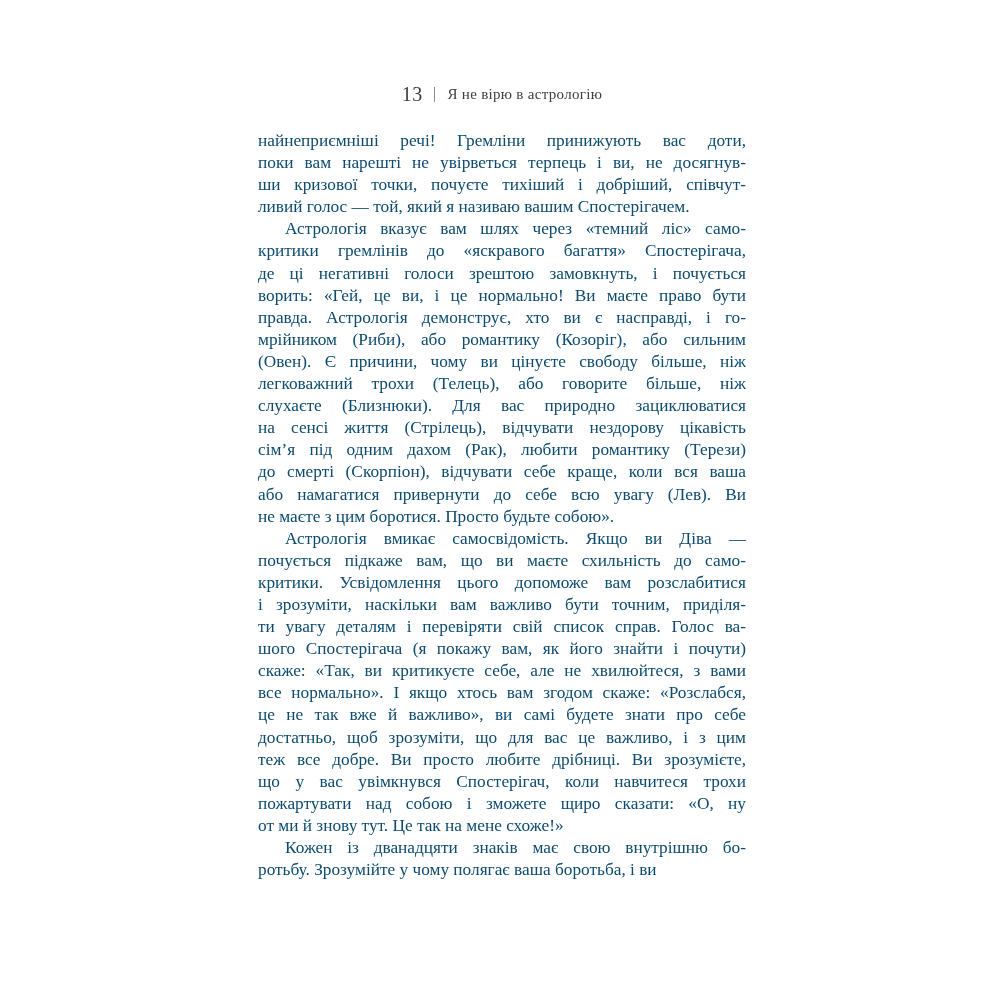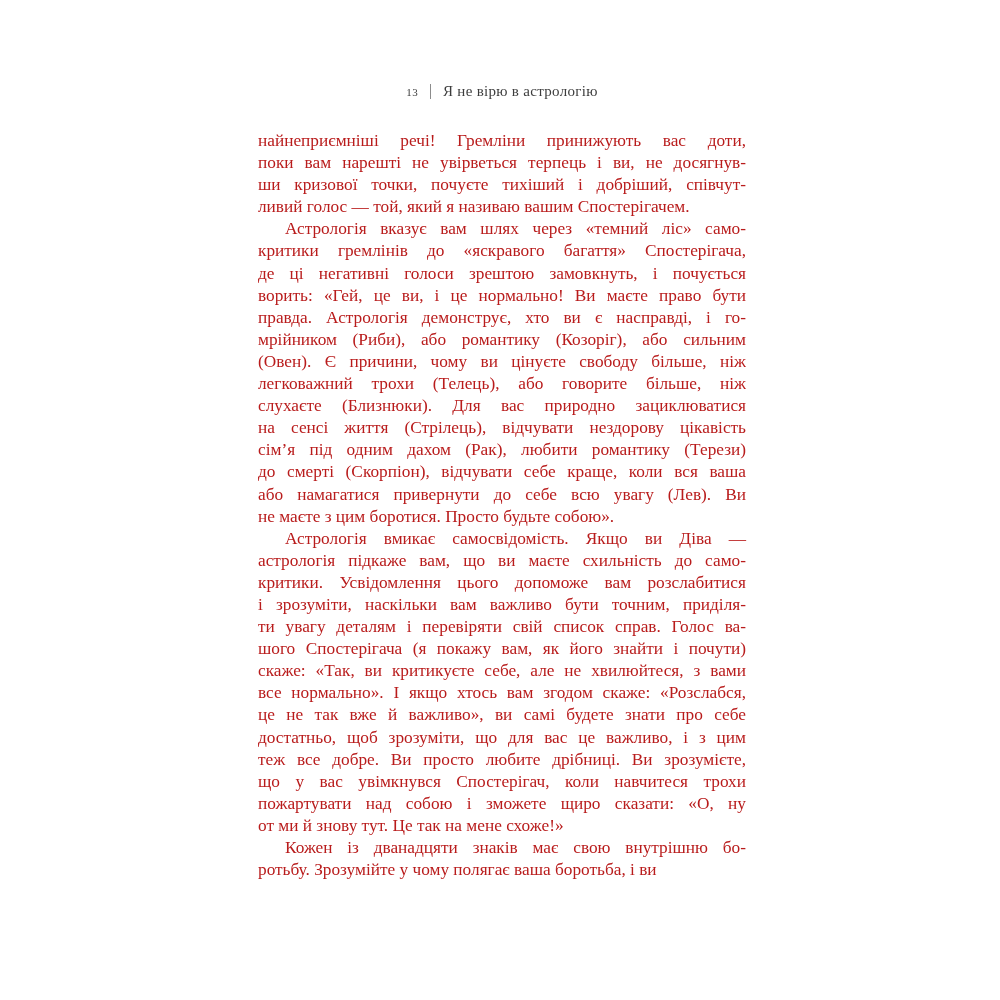--- a/index.html
+++ b/index.html
@@ -22,36 +22,36 @@
     width: 488px;
     display: flex;
     justify-content: center;
     align-items: center;
     gap: 12px;
     font-size: 15px;
     color: #3d3d3d;
     letter-spacing: 0.3px;
   }
   .running-head .folio {
-    font-size: 11px;
+    font-size: 20px;
   }
   .head-sep {
     display: inline-block;
     width: 1px;
     height: 15px;
     background: #8c8c8c;
   }
   .text-block {
     position: absolute;
     left: 258px;
     top: 130px;
     width: 488px;
     font-size: 17.3px;
     line-height: 22.1px;
-    color: #b91c1c;
+    color: #0c4a6e;
   }
   .par { margin: 0; padding: 0; }
   .line { text-align: left; white-space: normal; }
   .line.j {
     text-align: justify;
     text-align-last: justify;
   }
   .par.indent .line:first-child {
     text-indent: 27px;
   }
@@ -86,21 +86,21 @@
         <div class="line j"><span>легковажний трохи (Телець), або говорите більше, ніж</span></div>
         <div class="line j"><span>слухаєте (Близнюки). Для вас природно зациклюватися</span></div>
         <div class="line j"><span>на сенсі життя (Стрілець), відчувати нездорову цікавість</span></div>
         <div class="line j"><span>сім’я під одним дахом (Рак), любити романтику (Терези)</span></div>
         <div class="line j"><span>до смерті (Скорпіон), відчувати себе краще, коли вся ваша</span></div>
         <div class="line j"><span>або намагатися привернути до себе всю увагу (Лев). Ви</span></div>
         <div class="line"><span>не маєте з цим боротися. Просто будьте собою».</span></div>
       </div>
       <div class="par indent">
         <div class="line j"><span>Астрологія вмикає самосвідомість. Якщо ви Діва —</span></div>
-        <div class="line j"><span>астрологія підкаже вам, що ви маєте схильність до само-</span></div>
+        <div class="line j"><span>почується підкаже вам, що ви маєте схильність до само-</span></div>
         <div class="line j"><span>критики. Усвідомлення цього допоможе вам розслабитися</span></div>
         <div class="line j"><span>і зрозуміти, наскільки вам важливо бути точним, приділя-</span></div>
         <div class="line j"><span>ти увагу деталям і перевіряти свій список справ. Голос ва-</span></div>
         <div class="line j"><span>шого Спостерігача (я покажу вам, як його знайти і почути)</span></div>
         <div class="line j"><span>скаже: «Так, ви критикуєте себе, але не хвилюйтеся, з вами</span></div>
         <div class="line j"><span>все нормально». І якщо хтось вам згодом скаже: «Розслабся,</span></div>
         <div class="line j"><span>це не так вже й важливо», ви самі будете знати про себе</span></div>
         <div class="line j"><span>достатньо, щоб зрозуміти, що </span><span class="it">для вас</span><span> це важливо, і з цим</span></div>
         <div class="line j"><span>теж все добре. Ви просто любите дрібниці. Ви зрозумієте,</span></div>
         <div class="line j"><span>що у вас увімкнувся Спостерігач, коли навчитеся трохи</span></div>

